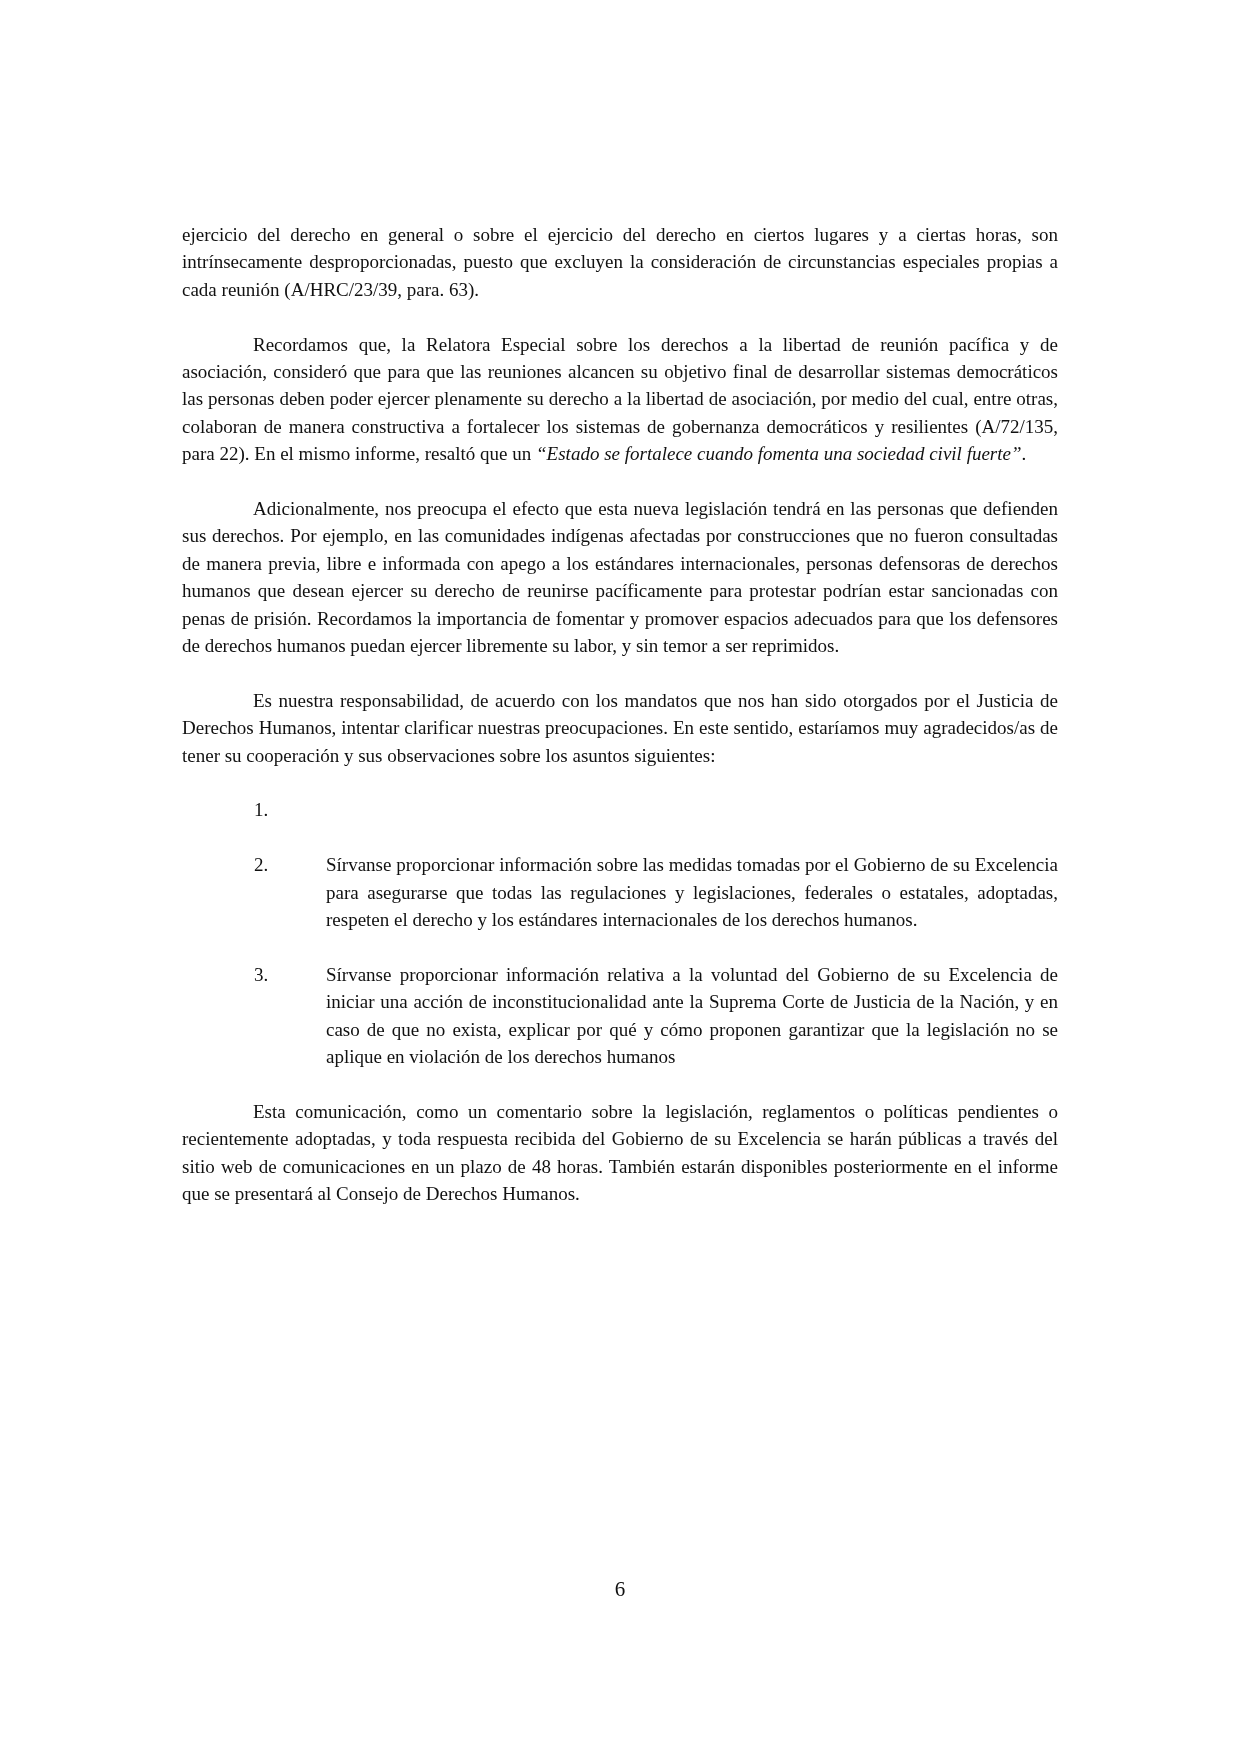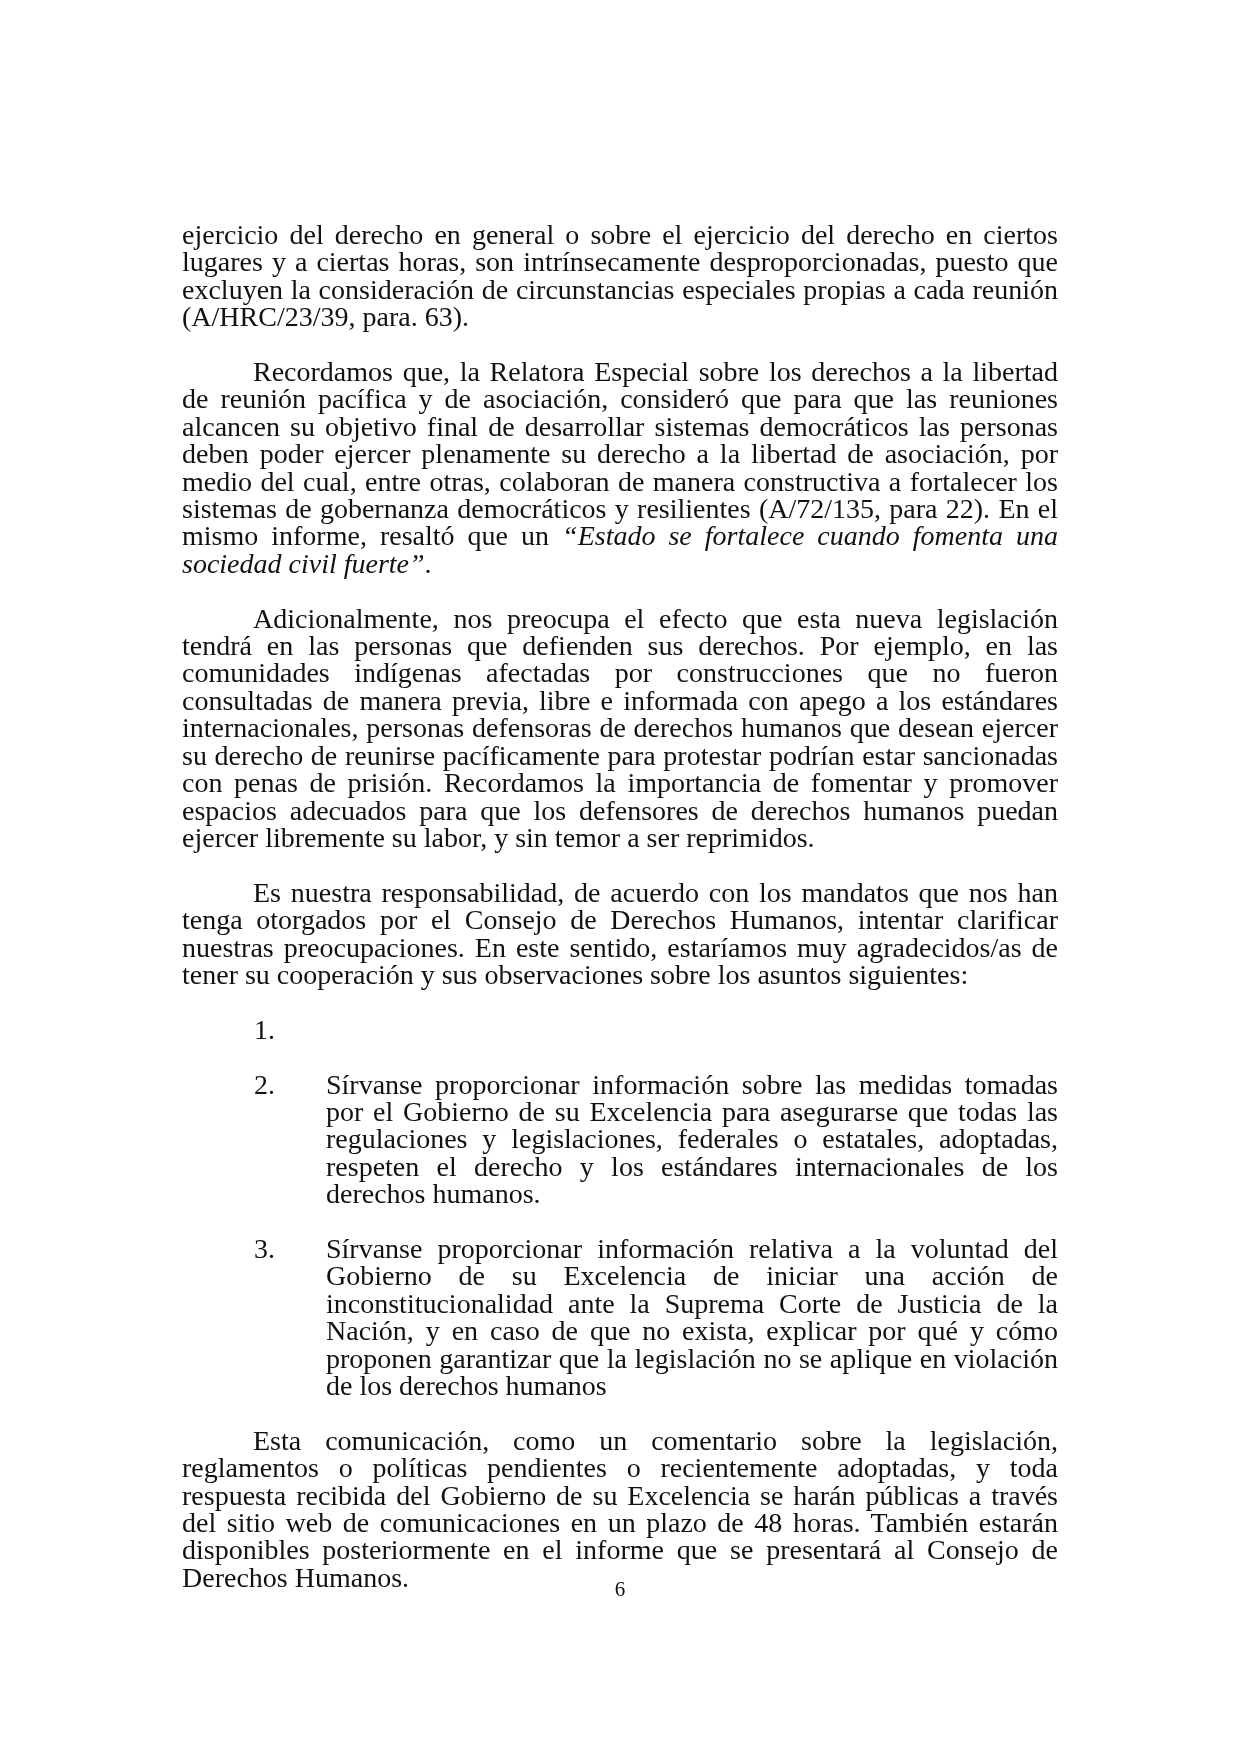--- a/index.html
+++ b/index.html
@@ -13,21 +13,21 @@
       position: relative;
       overflow: hidden;
       font-family: "Liberation Serif", "DejaVu Serif", serif;
       color: #111111;
     }
     .page {
       position: absolute;
       left: 182px;
       top: 221px;
       width: 876px;
-      font-size: 28px;
+      font-size: 19px;
       line-height: 27.4px;
     }
     .para {
       margin: 0 0 27.4px 0;
       text-align: justify;
       text-align-last: left;
       hyphens: none;
     }
     .para.indent {
       text-indent: 71px;
@@ -70,21 +70,21 @@
 <body>
 
 <div class="page">
 
   <p class="para">ejercicio del derecho en general o sobre el ejercicio del derecho en ciertos lugares y a ciertas horas, son intrínsecamente desproporcionadas, puesto que excluyen la consideración de circunstancias especiales propias a cada reunión (A/HRC/23/39, para. 63).</p>
 
   <p class="para indent"><span>Recordamos que, la Relatora Especial sobre los derechos a la libertad de reunión pacífica y de asociación, consideró que para que las reuniones alcancen su objetivo final de desarrollar sistemas democráticos las personas deben poder ejercer plenamente su derecho a la libertad de asociación, por medio del cual, entre otras, colaboran de manera constructiva a fortalecer los sistemas de gobernanza democráticos y resilientes (A/72/135, para 22). En el mismo informe, resaltó que un </span><em>“Estado se fortalece cuando fomenta una sociedad civil fuerte”</em><span>.</span></p>
 
   <p class="para indent">Adicionalmente, nos preocupa el efecto que esta nueva legislación tendrá en las personas que defienden sus derechos. Por ejemplo, en las comunidades indígenas afectadas por construcciones que no fueron consultadas de manera previa, libre e informada con apego a los estándares internacionales, personas defensoras de derechos humanos que desean ejercer su derecho de reunirse pacíficamente para protestar podrían estar sancionadas con penas de prisión. Recordamos la importancia de fomentar y promover espacios adecuados para que los defensores de derechos humanos puedan ejercer libremente su labor, y sin temor a ser reprimidos.</p>
 
-  <p class="para indent">Es nuestra responsabilidad, de acuerdo con los mandatos que nos han tenga otorgados por el Consejo de Derechos Humanos, intentar clarificar nuestras preocupaciones. En este sentido, estaríamos muy agradecidos/as de tener su cooperación y sus observaciones sobre los asuntos siguientes:</p>
+  <p class="para indent">Es nuestra responsabilidad, de acuerdo con los mandatos que nos han sido otorgados por el Justicia de Derechos Humanos, intentar clarificar nuestras preocupaciones. En este sentido, estaríamos muy agradecidos/as de tener su cooperación y sus observaciones sobre los asuntos siguientes:</p>
 
   <ol class="list">
     <li class="list-item">
       <span class="list-num">1.</span>
     </li>
     <li class="list-item">
       <span class="list-num">2.</span>
       <span class="list-text">Sírvanse proporcionar información sobre las medidas tomadas por el Gobierno de su Excelencia para asegurarse que todas las regulaciones y legislaciones, federales o estatales, adoptadas, respeten el derecho y los estándares internacionales de los derechos humanos.</span>
     </li>
     <li class="list-item">

